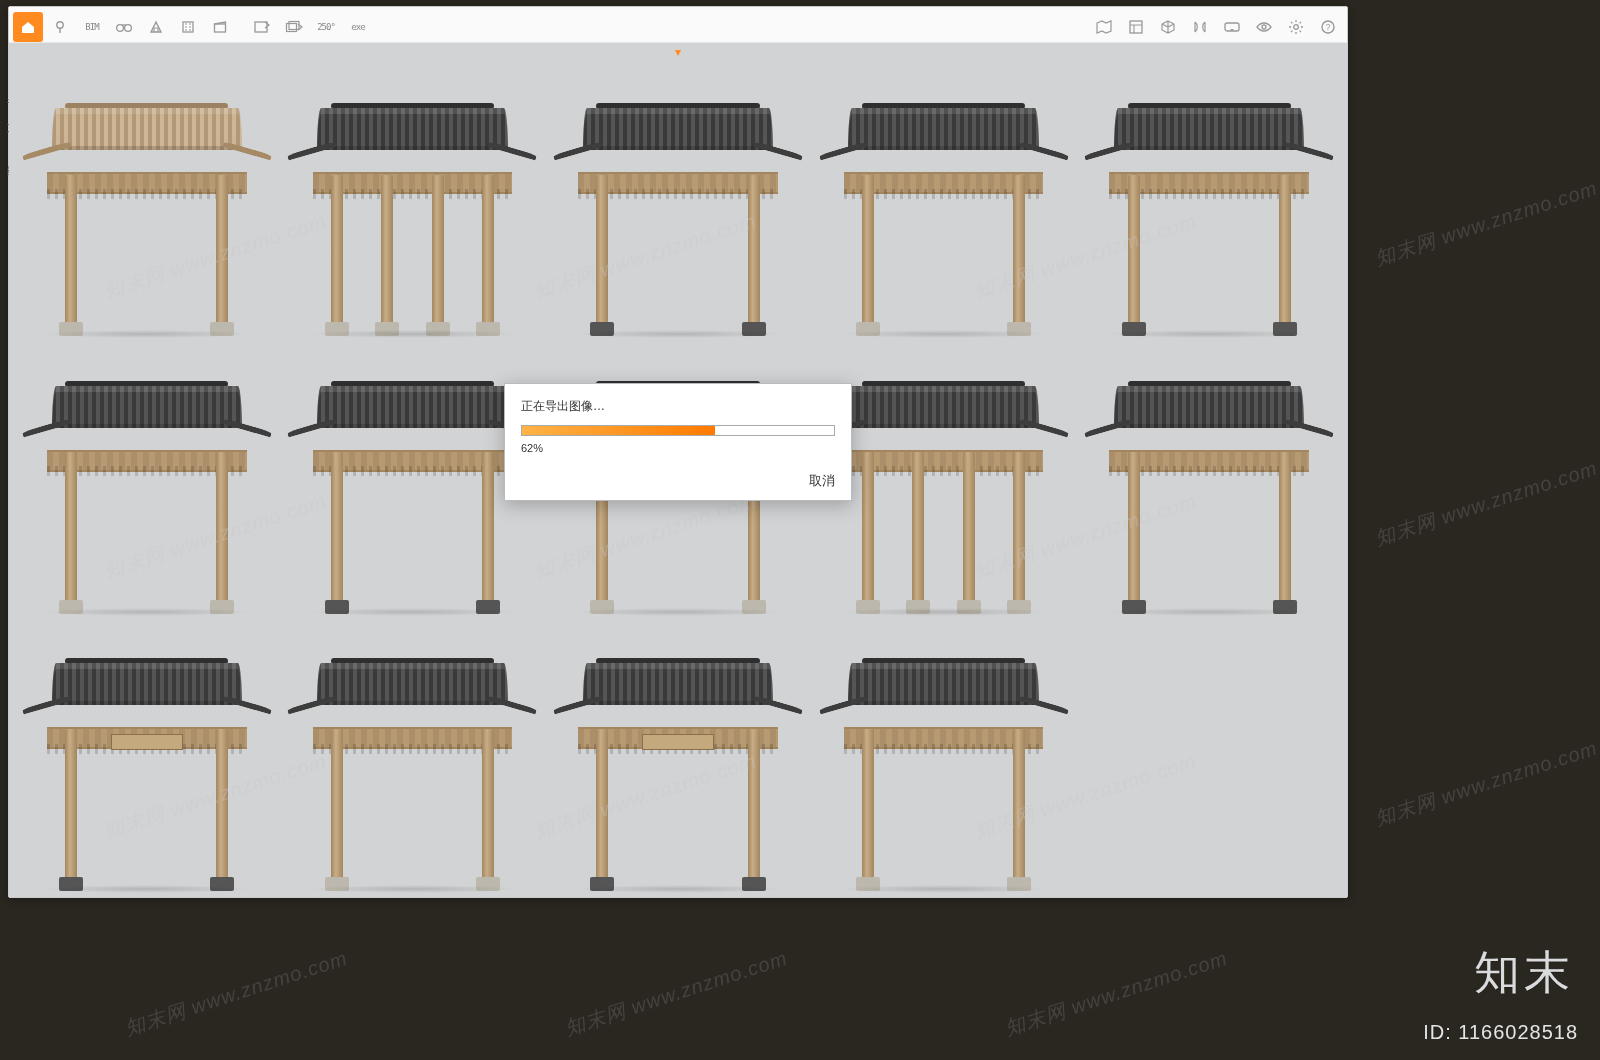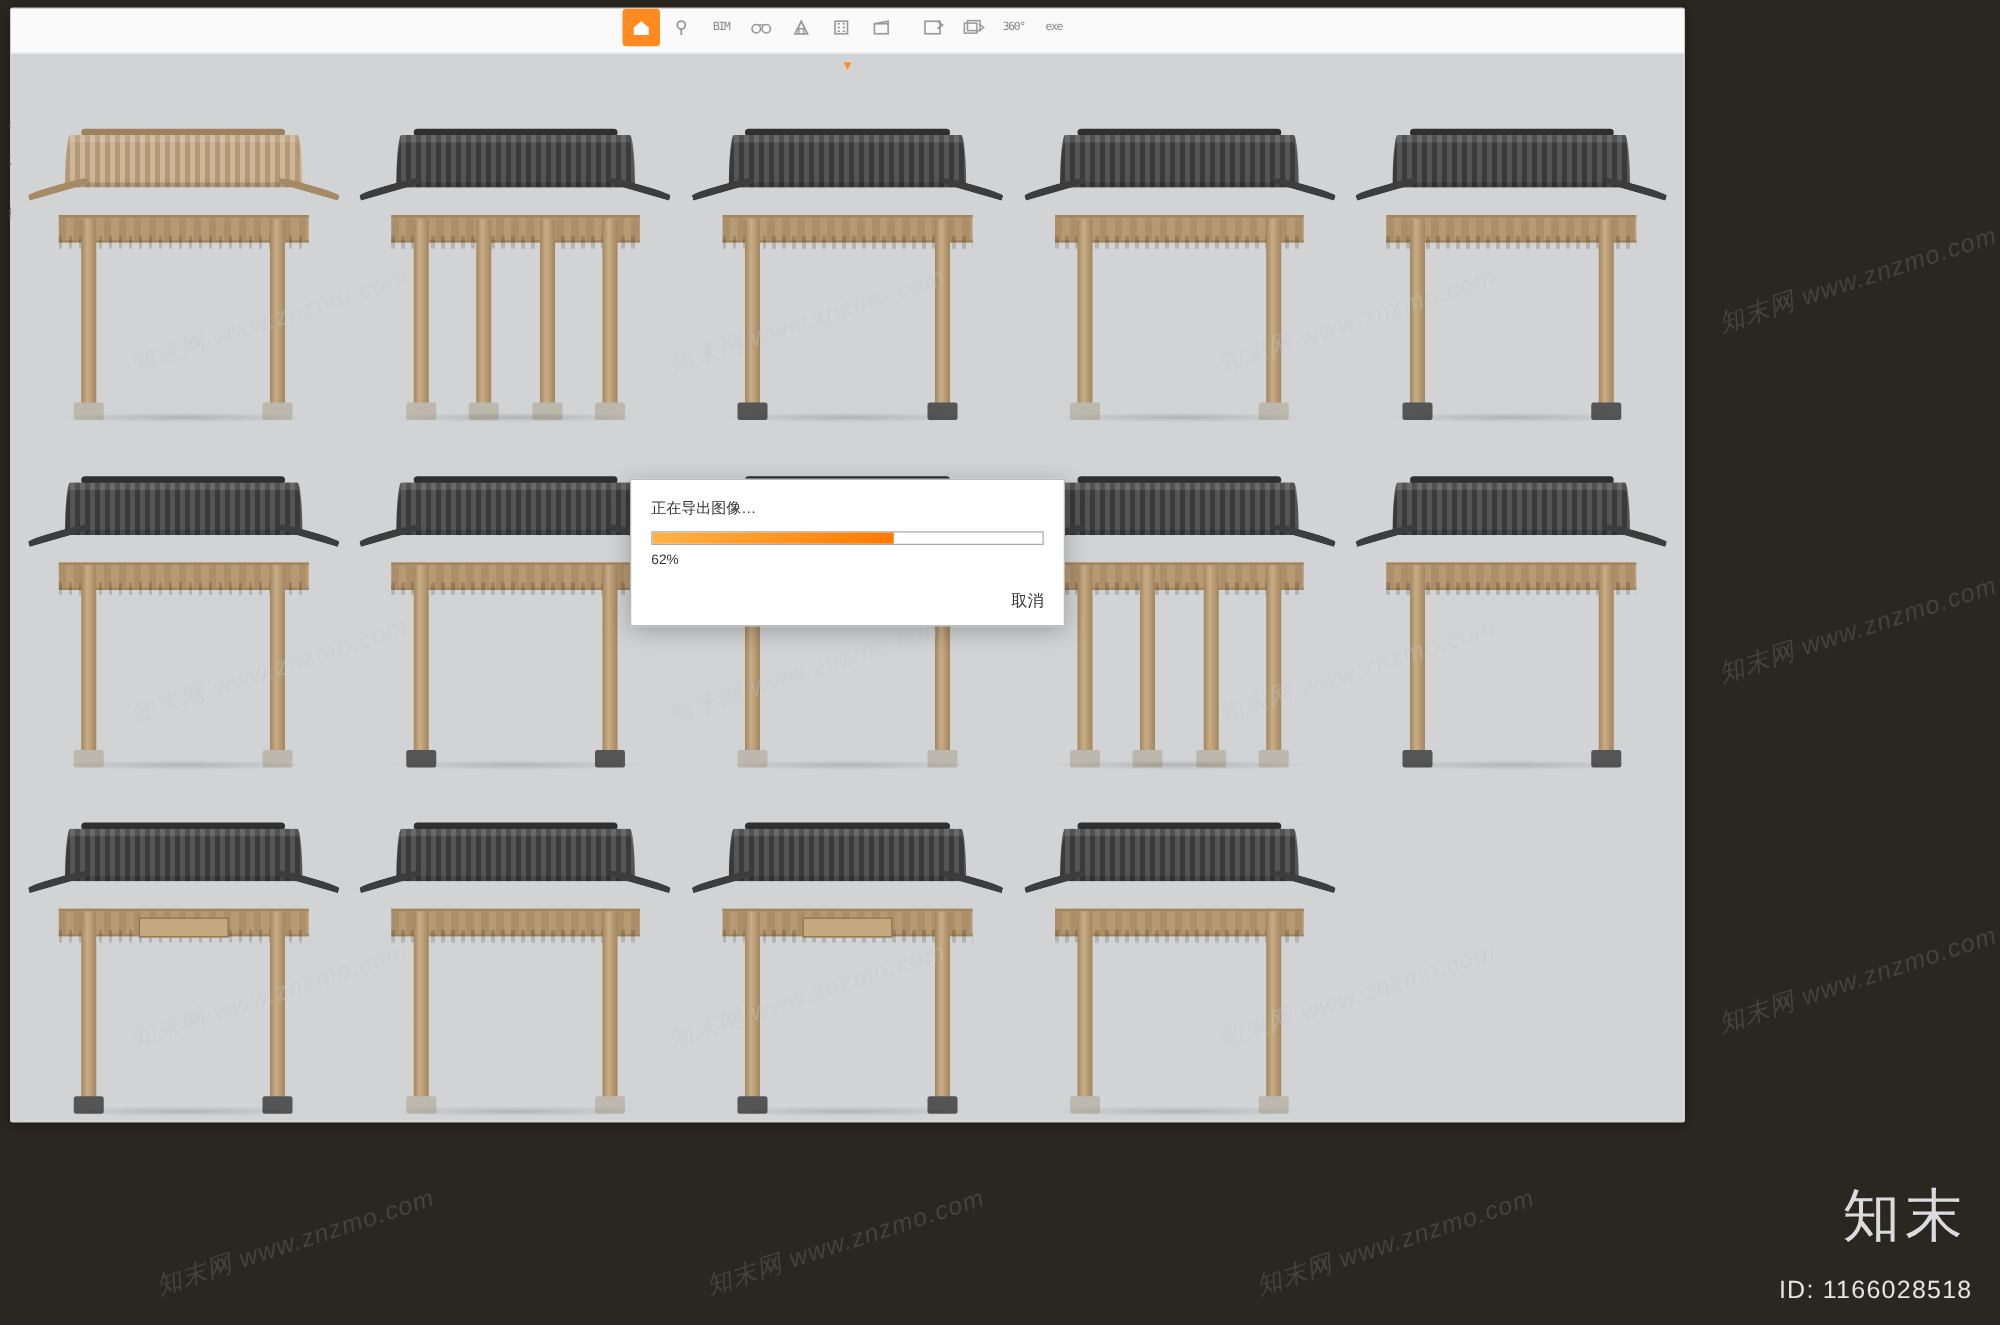--- a/index.html
+++ b/index.html
@@ -4,21 +4,21 @@
 <style>
   * { box-sizing: border-box; margin: 0; padding: 0; }
   html, body { width: 1600px; height: 1060px; font-family: "Segoe UI", Arial, sans-serif; background: #2a2620; overflow: hidden; }
   .app-window { position: absolute; left: 8px; top: 6px; width: 1340px; height: 892px; background: #fff; border: 1px solid #ccc; border-radius: 2px; box-shadow: 0 2px 10px rgba(0,0,0,0.3); display: flex; flex-direction: column; }
   .titlebar { height: 26px; background: #f7f7f7; border-bottom: 1px solid #e5e5e5; display: flex; align-items: center; font-size: 11px; color: #555; }
   .titlebar .logo { width: 20px; height: 20px; margin: 0 6px; display: flex; align-items: center; justify-content: center; }
   .titlebar .logo svg { display:block; }
   .titlebar .title { flex: 0 0 auto; }
   .titlebar .spacer { flex: 1; }
   .winbtn { width: 40px; height: 26px; display: flex; align-items: center; justify-content: center; color: #555; font-size: 13px; }
-  .toolbar { height: 36px; background: #fafafa; border-bottom: 1px solid #e8e8e8; display: flex; align-items: center; padding: 0 4px; flex-direction: column; }
+  .toolbar { height: 36px; background: #fafafa; border-bottom: 1px solid #e8e8e8; display: flex; align-items: flex-end; padding: 0 4px; }
   .toolbar .group-left, .toolbar .group-right { display: flex; align-items: center; gap: 2px; }
   .toolbar .gap { flex:1; }
   .tool { width: 30px; height: 30px; display:flex; align-items:center; justify-content:center; border-radius:3px; color:#888; font-size:9px; }
   .tool.home { background:#ff8a1f; color:#fff; }
   .tool svg { display:block; }
   .tool.txt { font-family: monospace; letter-spacing:-1px; }
   .viewport { flex:1; background:#d2d3d4; position:relative; overflow:hidden; }
   .chevron { position:absolute; left:50%; top:0; transform:translateX(-50%); color:#ff8a1f; font-size:12px; padding:2px 10px; }
   .grid { position:absolute; inset:0; display:grid; grid-template-columns: repeat(5, 1fr); grid-template-rows: repeat(3, 1fr); padding: 18px 6px 10px 6px; gap: 6px 2px; }
   .gate-cell { position:relative; display:flex; align-items:flex-end; justify-content:center; }
@@ -117,21 +117,21 @@
             <path d="M12 3l4 3-4 3" fill="none" stroke="#999" stroke-width="1.3"></path>
           </svg>
         </div>
       <div class="tool">
           <svg width="18" height="16" viewBox="0 0 18 16">
             <rect x="1.5" y="4.5" width="10" height="8" fill="none" stroke="#999" stroke-width="1.2"></rect>
             <rect x="4" y="2.5" width="10" height="8" fill="none" stroke="#999" stroke-width="1.2"></rect>
             <path d="M13 5l4 3-4 3" fill="none" stroke="#999" stroke-width="1.2"></path>
           </svg>
         </div>
-      <div class="tool txt">360°</div>
+      <div class="tool txt">250°</div>
       <div class="tool txt">exe</div>
     </div>
     <div class="gap"></div>
     <div class="group-right">
       <div class="tool">
           <svg width="18" height="16" viewBox="0 0 18 16">
             <path d="M2 4l5-2 4 2 5-2v10l-5 2-4-2-5 2z" fill="none" stroke="#999" stroke-width="1.2"></path>
           </svg>
         </div>
       <div class="tool">

